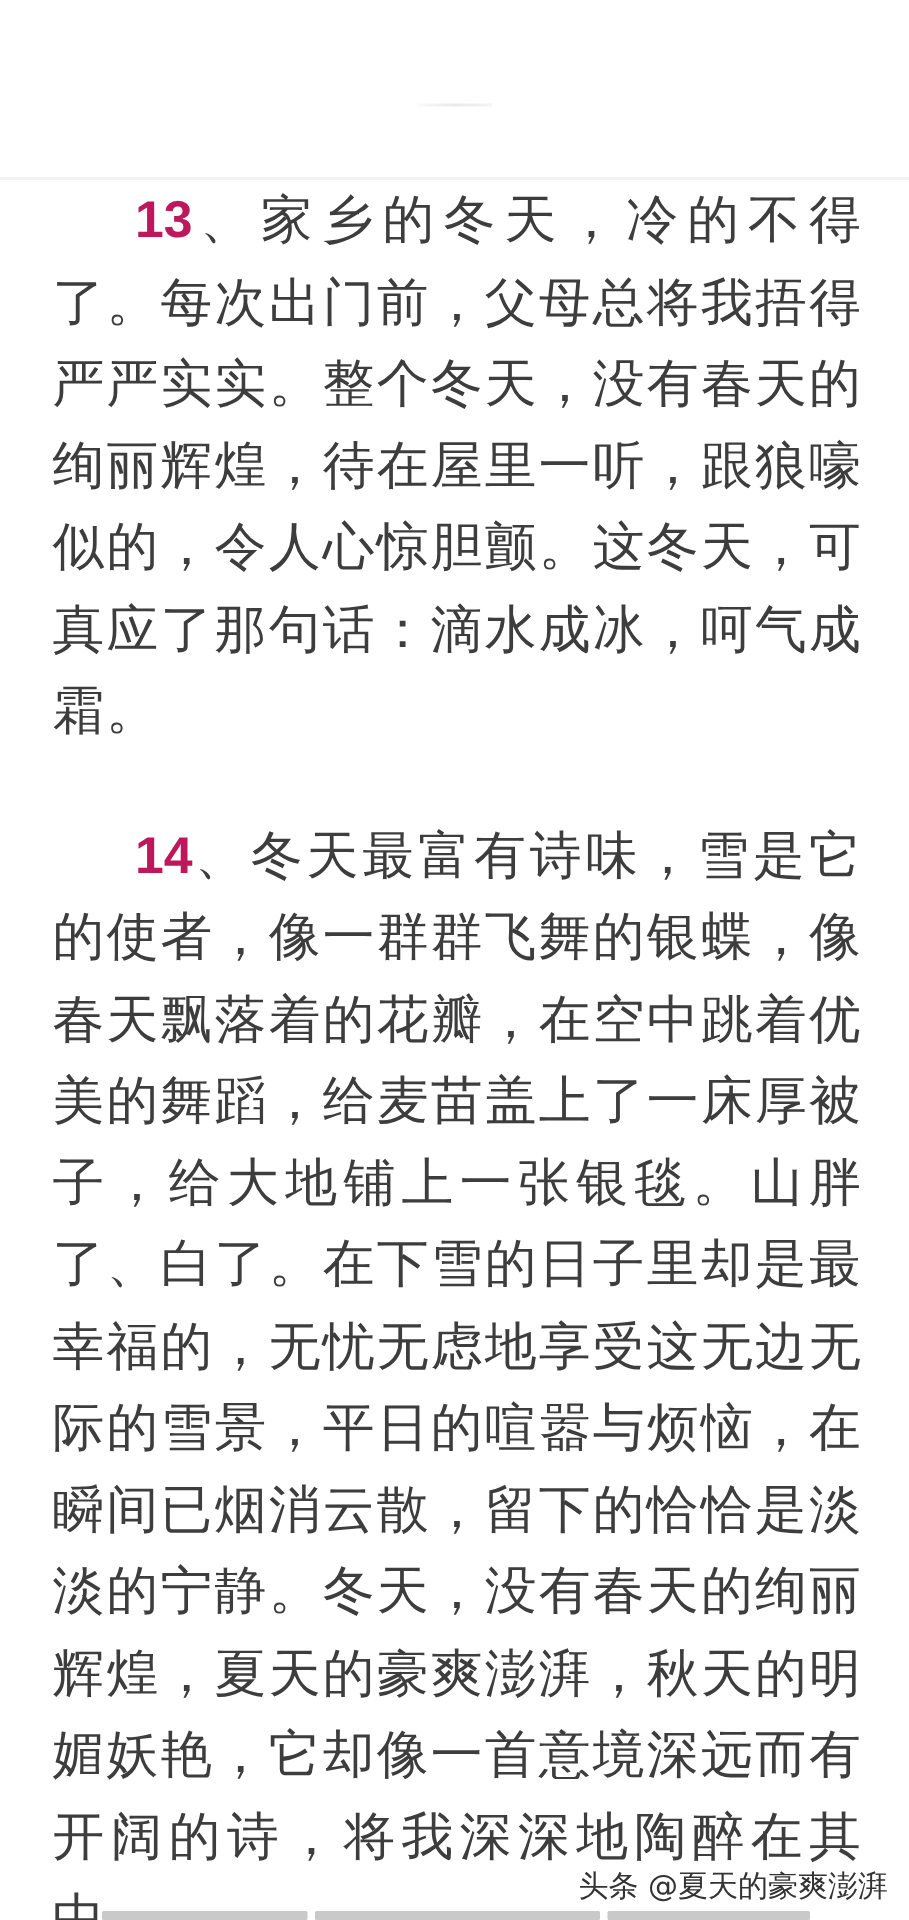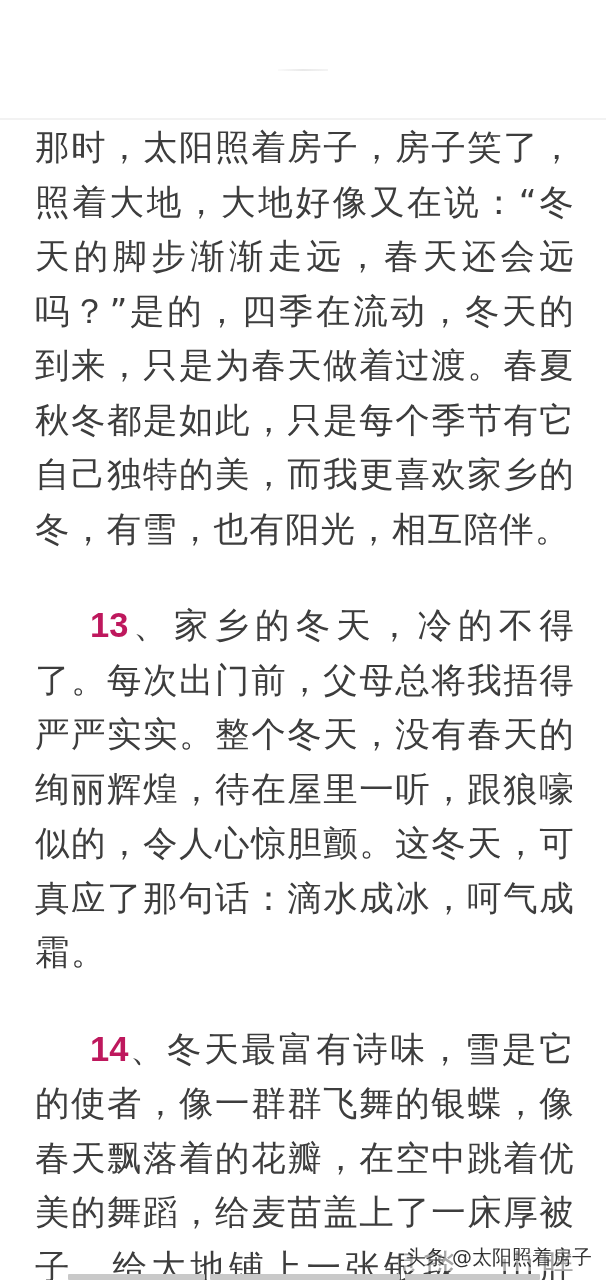--- a/index.html
+++ b/index.html
@@ -79,31 +79,28 @@
     .bar.b3 { left: 405px; width: 135px; }
   </style>
 </head>
 <body>
 
 <div class="top-header">
   <div class="header-mark"></div>
 </div>
 
 <div class="article">
-  <p class="para">
-    <span>那时，太阳照着房子，房子笑了，照着大地，大地好像又在说：“冬天的脚步渐渐走远，春天还会远吗？”是的，四季在流动，冬天的到来，只是为春天做着过渡。春夏秋冬都是如此，只是每个季节有它自己独特的美，而我更喜欢家乡的冬，有雪，也有阳光，相互陪伴。</span>
-  </p>
   <p class="para indent">
     <span class="para-num">13</span><span>、家乡的冬天，冷的不得了。每次出门前，父母总将我捂得严严实实。整个冬天，没有春天的绚丽辉煌，待在屋里一听，跟狼嚎似的，令人心惊胆颤。这冬天，可真应了那句话：滴水成冰，呵气成霜。</span>
   </p>
   <p class="para indent">
     <span class="para-num">14</span><span>、冬天最富有诗味，雪是它的使者，像一群群飞舞的银蝶，像春天飘落着的花瓣，在空中跳着优美的舞蹈，给麦苗盖上了一床厚被子，给大地铺上一张银毯。山胖了、白了。在下雪的日子里却是最幸福的，无忧无虑地享受这无边无际的雪景，平日的喧嚣与烦恼，在瞬间已烟消云散，留下的恰恰是淡淡的宁静。冬天，没有春天的绚丽辉煌，夏天的豪爽澎湃，秋天的明媚妖艳，它却像一首意境深远而有开阔的诗，将我深深地陶醉在其中。</span>
   </p>
 
 </div>
 
-<div class="watermark">头条 @太阳照着房子</div>
+<div class="watermark">头条 @夏天的豪爽澎湃</div>
 
 <div class="bottom-bars">
   <div class="bar b1"></div>
   <div class="bar b2"></div>
   <div class="bar b3"></div>
 </div>
 
 </body></html>

